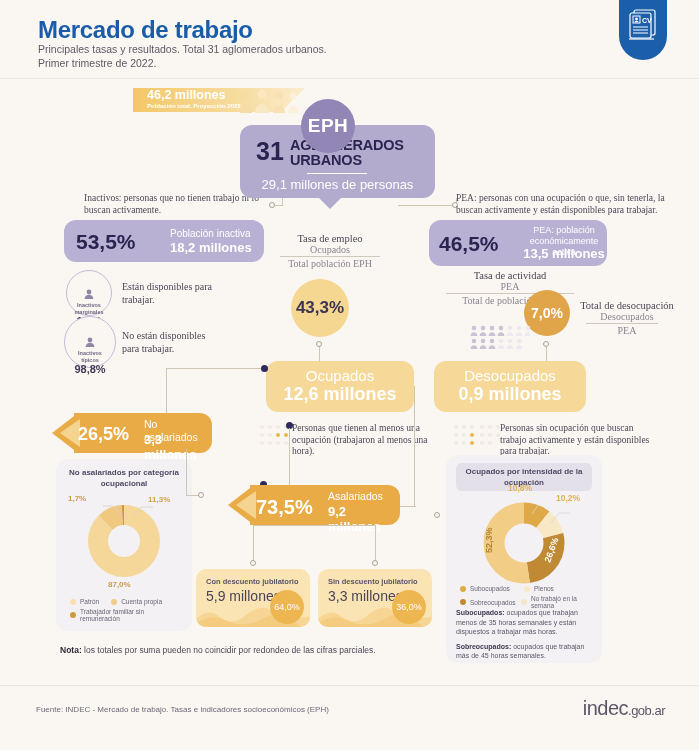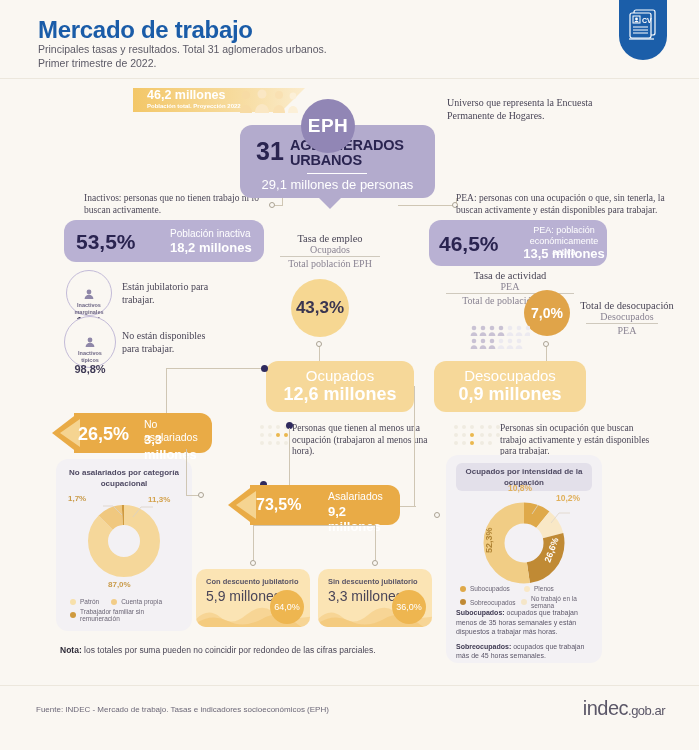--- a/index.html
+++ b/index.html
@@ -143,21 +143,21 @@
   .pencil .tip  { position:absolute; left: 0; top: 0; width: 26px; height: 40px; background:#e9ab46;
                   clip-path: polygon(0 50%, 100% 0, 100% 100%); }
   .pencil .tipl { position:absolute; left: 8px; top: 6px; width: 20px; height: 28px; background:#f6d899;
                   clip-path: polygon(0 50%, 100% 0, 100% 100%); opacity:.9;}
   #pen-noasal { left: 52px; top: 413px; width: 160px; }
   #pen-noasal .pct { position:absolute; left: 26px; top: 11px; font-size: 18px; font-weight:bold; }
   #pen-noasal .lbl { position:absolute; left: 92px; top: 5px; font-size: 10.5px; line-height: 13px;}
   #pen-noasal .val { position:absolute; left: 92px; top: 19px; font-size: 13px; font-weight:bold; }
 
   #pen-asal { left: 228px; top: 485px; width: 172px; }
-  #pen-asal .pct { position:absolute; left: 28px; top: 11px; font-size: 16px; font-weight:bold; }
+  #pen-asal .pct { position:absolute; left: 28px; top: 11px; font-size: 20px; font-weight:bold; }
   #pen-asal .lbl { position:absolute; left: 100px; top: 5px; font-size: 10.5px; line-height: 13px;}
   #pen-asal .val { position:absolute; left: 100px; top: 19px; font-size: 13px; font-weight:bold; }
 
   
   #desc-ocup { position:absolute; left: 292px; top: 423px; width: 150px; font-size: 9.5px; line-height: 11.5px; }
   #desc-desoc{ position:absolute; left: 500px; top: 423px; width: 160px; font-size: 9.5px; line-height: 11.5px; }
 
   
   .dotgrid { position:absolute; }
 
@@ -260,21 +260,20 @@
   <div class="eph-card">
     <div class="eph-31">31</div>
     <div class="eph-ag">
       <span>AGLOMERADOS</span><br>
       <span>URBANOS</span>
     </div>
     <div class="eph-line"></div>
     <div class="eph-29">29,1 millones de personas</div>
   </div>
   <div class="eph-circle">EPH</div>
-  <div class="eph-note serif">Universo que representa la Encuesta Permanente de Hogares.</div>
 
   <div class="ln lnh" style="left:272px;top:205px;width:10px;"></div>
   <div class="ln lnv" style="left:282px;top:198px;height:8px;"></div>
   <div class="odot" style="left:269px;top:202px;"></div>
   <div class="ln lnh" style="left:398px;top:205px;width:58px;"></div>
   <div class="ln lnv" style="left:456px;top:198px;height:8px;"></div>
   <div class="odot" style="left:452px;top:202px;"></div>
 
   <div class="note-inactivos serif">Inactivos: personas que no tienen trabajo ni lo buscan activamente.</div>
   <div class="pill-purple" id="pill-inactiva">
@@ -287,21 +286,21 @@
     <svg width="12" height="10" viewBox="0 0 12 10" style="margin-bottom:-1px">
       <circle cx="6" cy="3" r="2.4" fill="#8f87a8"></circle>
         <path d="M1.6 10c0-2.6 2-4.2 4.4-4.2S10.4 7.4 10.4 10z" fill="#8f87a8"></path>
     </svg>
     <div class="cap">
       <span>Inactivos</span><br>
       <span>marginales</span>
     </div>
     <div class="pc">1,2%</div>
   </div>
-  <div class="mc-text" id="mct1" style="width:90px">Están jubilatorio para trabajar.</div>
+  <div class="mc-text" id="mct1" style="width:90px">Están disponibles para trabajar.</div>
 
   <div class="mini-circle" id="mc2">
     <svg width="12" height="10" viewBox="0 0 12 10" style="margin-bottom:-1px">
       <circle cx="6" cy="3" r="2.4" fill="#8f87a8"></circle>
         <path d="M1.6 10c0-2.6 2-4.2 4.4-4.2S10.4 7.4 10.4 10z" fill="#8f87a8"></path>
     </svg>
     <div class="cap">
       <span>Inactivos</span><br>
       <span>típicos</span>
     </div>

